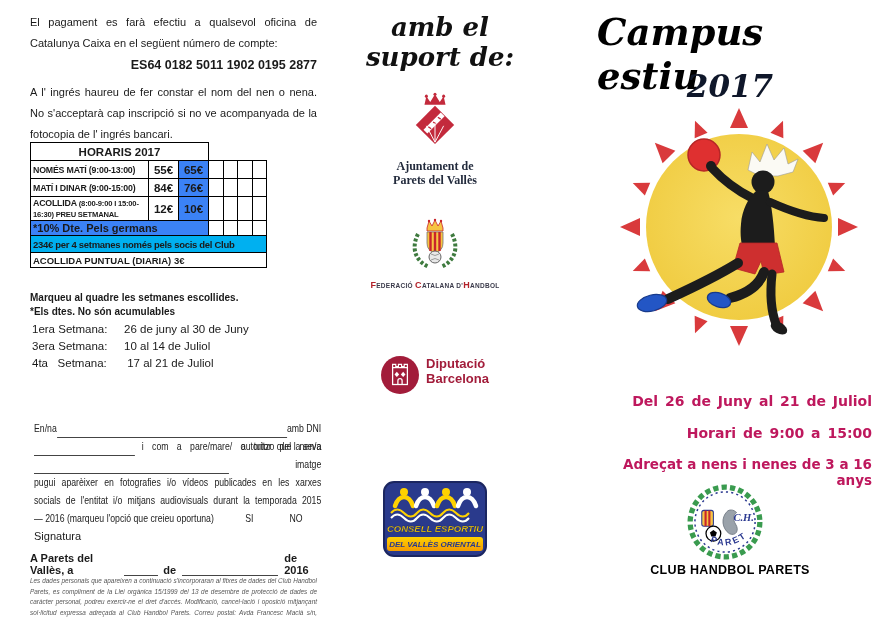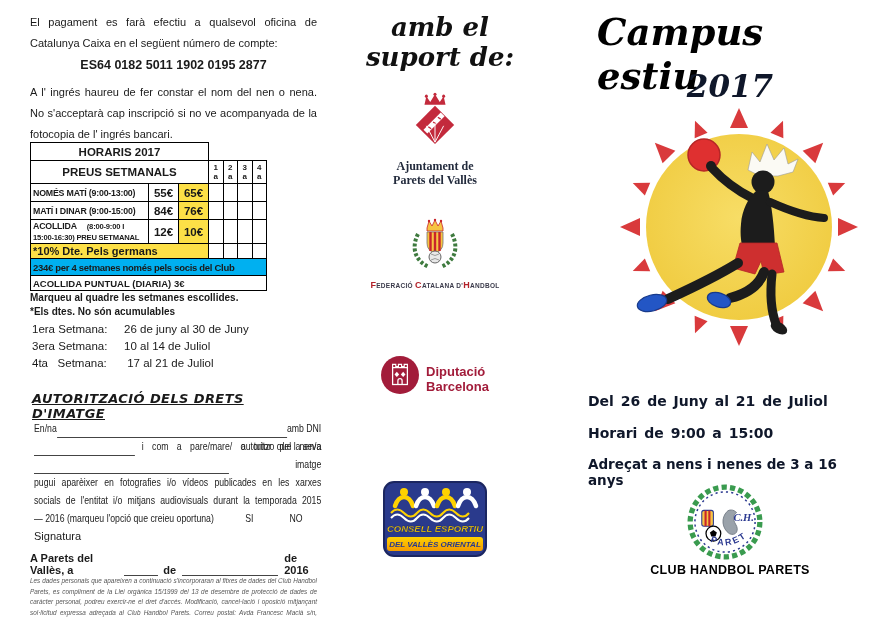--- a/index.html
+++ b/index.html
@@ -3,33 +3,33 @@
 <meta charset="utf-8">
 <style>
   html,body{margin:0;padding:0;}
   body{width:877px;height:620px;background:#ffffff;overflow:hidden;position:relative;
        font-family:"Liberation Sans",sans-serif;color:#1a1a1a;}
 
   
   .col-left{position:absolute;left:30px;top:0;width:287px;height:620px;}
   .jtext{text-align:justify;}
   .p1{position:absolute;top:12px;left:0;width:287px;font-size:11px;line-height:21px;}
-  .acct{position:absolute;top:58px;left:0;width:287px;text-align:center;font-weight:bold;font-size:12.5px;}
+  .acct{position:absolute;top:58px;left:0;width:287px;text-align:right;font-weight:bold;font-size:12.5px;}
   .p2{position:absolute;top:82px;left:0;width:287px;font-size:11px;line-height:21px;}
 
   table.horaris{position:absolute;top:142px;left:0;width:236px;border-collapse:collapse;table-layout:fixed;}
   table.horaris td{border:1.4px solid #000;padding:0 2px;overflow:hidden;white-space:nowrap;}
   td.noborder{border:none !important;background:#fff;}
   .t-title{font-weight:bold;font-size:11.5px;text-align:center;height:17px;}
   .t-sub{font-weight:bold;font-size:11.5px;text-align:center;height:22px;}
   .t-wk{font-weight:bold;font-size:8px;text-align:center;line-height:9px;padding:1px 0 !important;}
   .t-label{font-weight:bold;font-size:8.8px;letter-spacing:-0.2px;white-space:normal !important;line-height:10px;}
-  .t-labelsm{font-weight:bold;font-size:7.6px;letter-spacing:-0.2px;margin-left:8px;}
+  .t-labelsm{font-weight:bold;font-size:7.6px;letter-spacing:-0.2px;}
   .t-price{font-weight:bold;font-size:11.5px;text-align:center;}
-  .green{background:#fde047;}
+  .green{background:#3b82f6;}
   .blue{background:#00B0F0;}
   .t-germans{font-weight:bold;font-size:11px;height:14px;}
   .t-socis{font-weight:bold;font-size:9.5px;letter-spacing:-0.3px;height:16px;}
   .t-punt{font-weight:bold;font-size:9.5px;height:14px;}
   .r1{height:18px;}.r3{height:24px;}
 
   .notes{position:absolute;top:291px;left:0;width:287px;font-weight:bold;font-size:10px;line-height:14px;}
   .weeks{position:absolute;top:321px;left:2px;width:287px;font-size:11.5px;line-height:17px;}
   .weeks .wl{display:inline-block;width:92px;white-space:pre;}
   .weeks .wd{white-space:pre;}
@@ -48,30 +48,30 @@
 
   
   .script{font-family:"DejaVu Serif",serif;font-style:italic;font-weight:bold;}
   .m-title{position:absolute;left:350px;top:12px;width:180px;text-align:center;font-size:26px;color:#111;}
   .logo-block{position:absolute;text-align:center;}
   .aj-block{left:360px;top:92px;width:150px;}
   .aj-label{font-family:"Liberation Serif",serif;font-weight:bold;font-size:12px;color:#232b3d;line-height:14px;margin-top:3px;}
   .fed-block{left:352px;top:216px;width:166px;}
   .fed-label{margin-top:2px;font-weight:bold;color:#3a3a4a;font-size:6.5px;letter-spacing:0.3px;white-space:nowrap;}
   .fed-label .ini{color:#B2222A;font-size:9px;}
-  .dip-block{left:352px;top:356px;width:166px;display:flex;align-items:flex-end;justify-content:center;gap:7px;}
+  .dip-block{left:352px;top:356px;width:166px;display:flex;align-items:flex-start;justify-content:center;gap:7px;}
   .dip-label{text-align:left;font-weight:bold;font-size:13px;line-height:15px;color:#A21C3A;}
   .ce-block{left:377px;top:481px;width:116px;}
 
   
   .r-title1{position:absolute;left:597px;top:10px;width:266px;font-size:37px;color:#000000;}
   .r-title2{position:absolute;left:597px;top:68px;width:266px;text-align:center;font-size:31px;color:#0f172a;}
   .sun{position:absolute;left:612px;top:106px;}
-  .info{position:absolute;left:588px;width:284px;text-align:left;font-family:"DejaVu Sans",sans-serif;
-        font-weight:bold;color:#0f172a;}
+  .info{position:absolute;left:588px;width:284px;text-align:right;font-family:"DejaVu Sans",sans-serif;
+        font-weight:bold;color:#be185d;}
   .i1{top:393px;font-size:14px;word-spacing:2px;}
   .i2{top:425px;font-size:14px;word-spacing:2px;}
   .i3{top:456px;font-size:13.5px;}
   .club-logo{position:absolute;left:687px;top:484px;}
   .club-name{position:absolute;left:597px;top:563px;width:266px;text-align:center;
         font-weight:bold;font-size:12.5px;letter-spacing:0.3px;color:#000;}
 </style>
 </head>
 <body>
 
@@ -91,39 +91,20 @@
         <col style="width:14.5px">
           <col style="width:14.5px">
           <col style="width:14.5px">
           <col style="width:14.5px">
       </colgroup>
       <tbody>
           <tr>
         <td class="t-title" colspan="3">HORARIS 2017</td>
         <td class="noborder" colspan="4"></td>
       </tr>
-      <tr>
-        <td class="t-sub" colspan="3">PREUS SETMANALS</td>
-        <td class="t-wk">
-              <div>1</div>
-              <div>a</div>
-            </td>
-        <td class="t-wk">
-              <div>2</div>
-              <div>a</div>
-            </td>
-        <td class="t-wk">
-              <div>3</div>
-              <div>a</div>
-            </td>
-        <td class="t-wk">
-              <div>4</div>
-              <div>a</div>
-            </td>
-      </tr>
       <tr class="r1">
         <td class="t-label">NOMÉS MATÍ (9:00-13:00)</td>
         <td class="t-price">55€</td>
         <td class="t-price green">65€</td>
         <td></td>
             <td></td>
             <td></td>
             <td></td>
       </tr>
       <tr class="r1">
@@ -164,21 +145,20 @@
       <div>Marqueu al quadre les setmanes escollides.</div>
       <div>*Els dtes. No són acumulables</div>
     </div>
 
     <div class="weeks">
       <div><span class="wl">1era Setmana:</span><span class="wd">26 de juny al 30 de Juny</span></div>
       <div><span class="wl">3era Setmana:</span><span class="wd">10 al 14 de Juliol</span></div>
       <div><span class="wl">4ta   Setmana:</span><span class="wd"> 17 al 21 de Juliol</span></div>
     </div>
 
-    <div class="auth-title">AUTORITZACIÓ DELS DRETS D'IMATGE</div>
 
     <div class="form">
       <div class="fline">
         <span>En/na</span>
         <span class="blank grow"></span>
         <span>amb DNI</span>
       </div>
       <div class="fline">
         <span class="blank" style="width:118px"></span>
         <span class="grow jlast" style="padding-left:8px">i com a pare/mare/ o tutor del nen/a</span>

